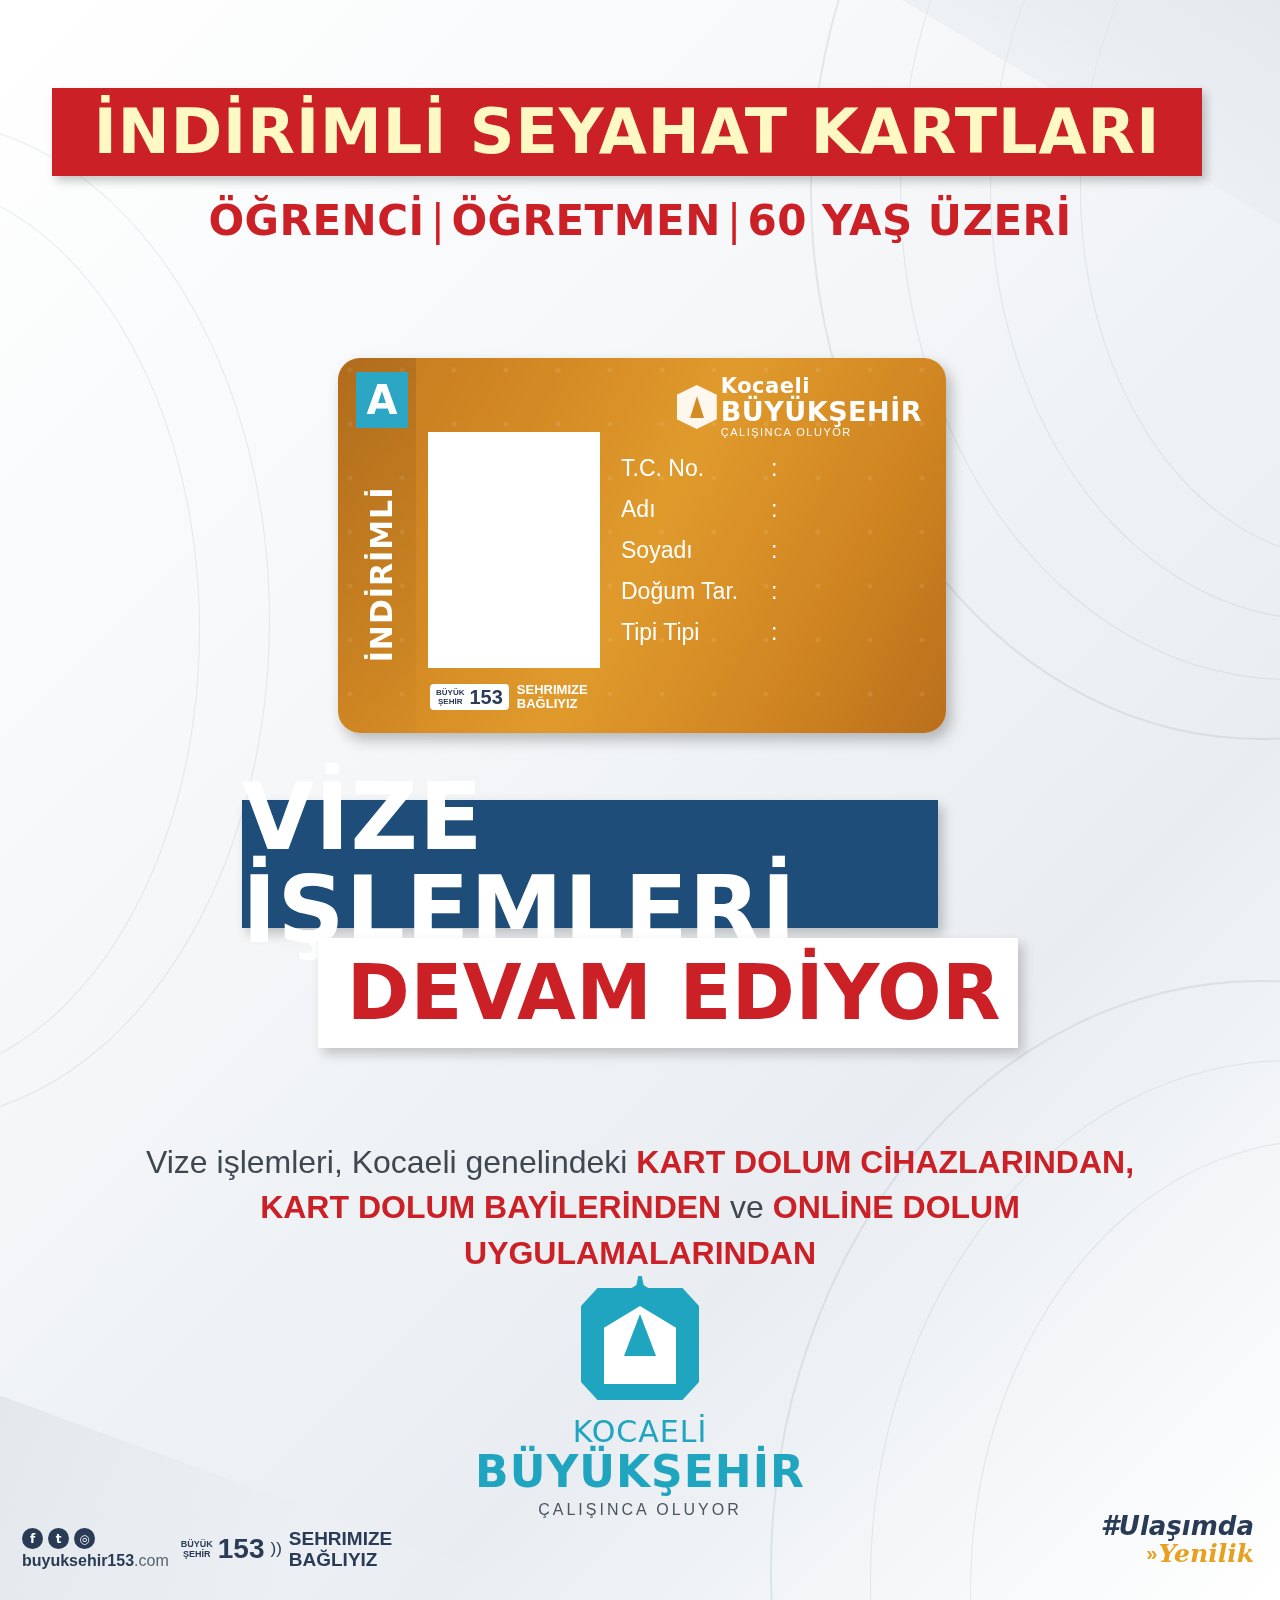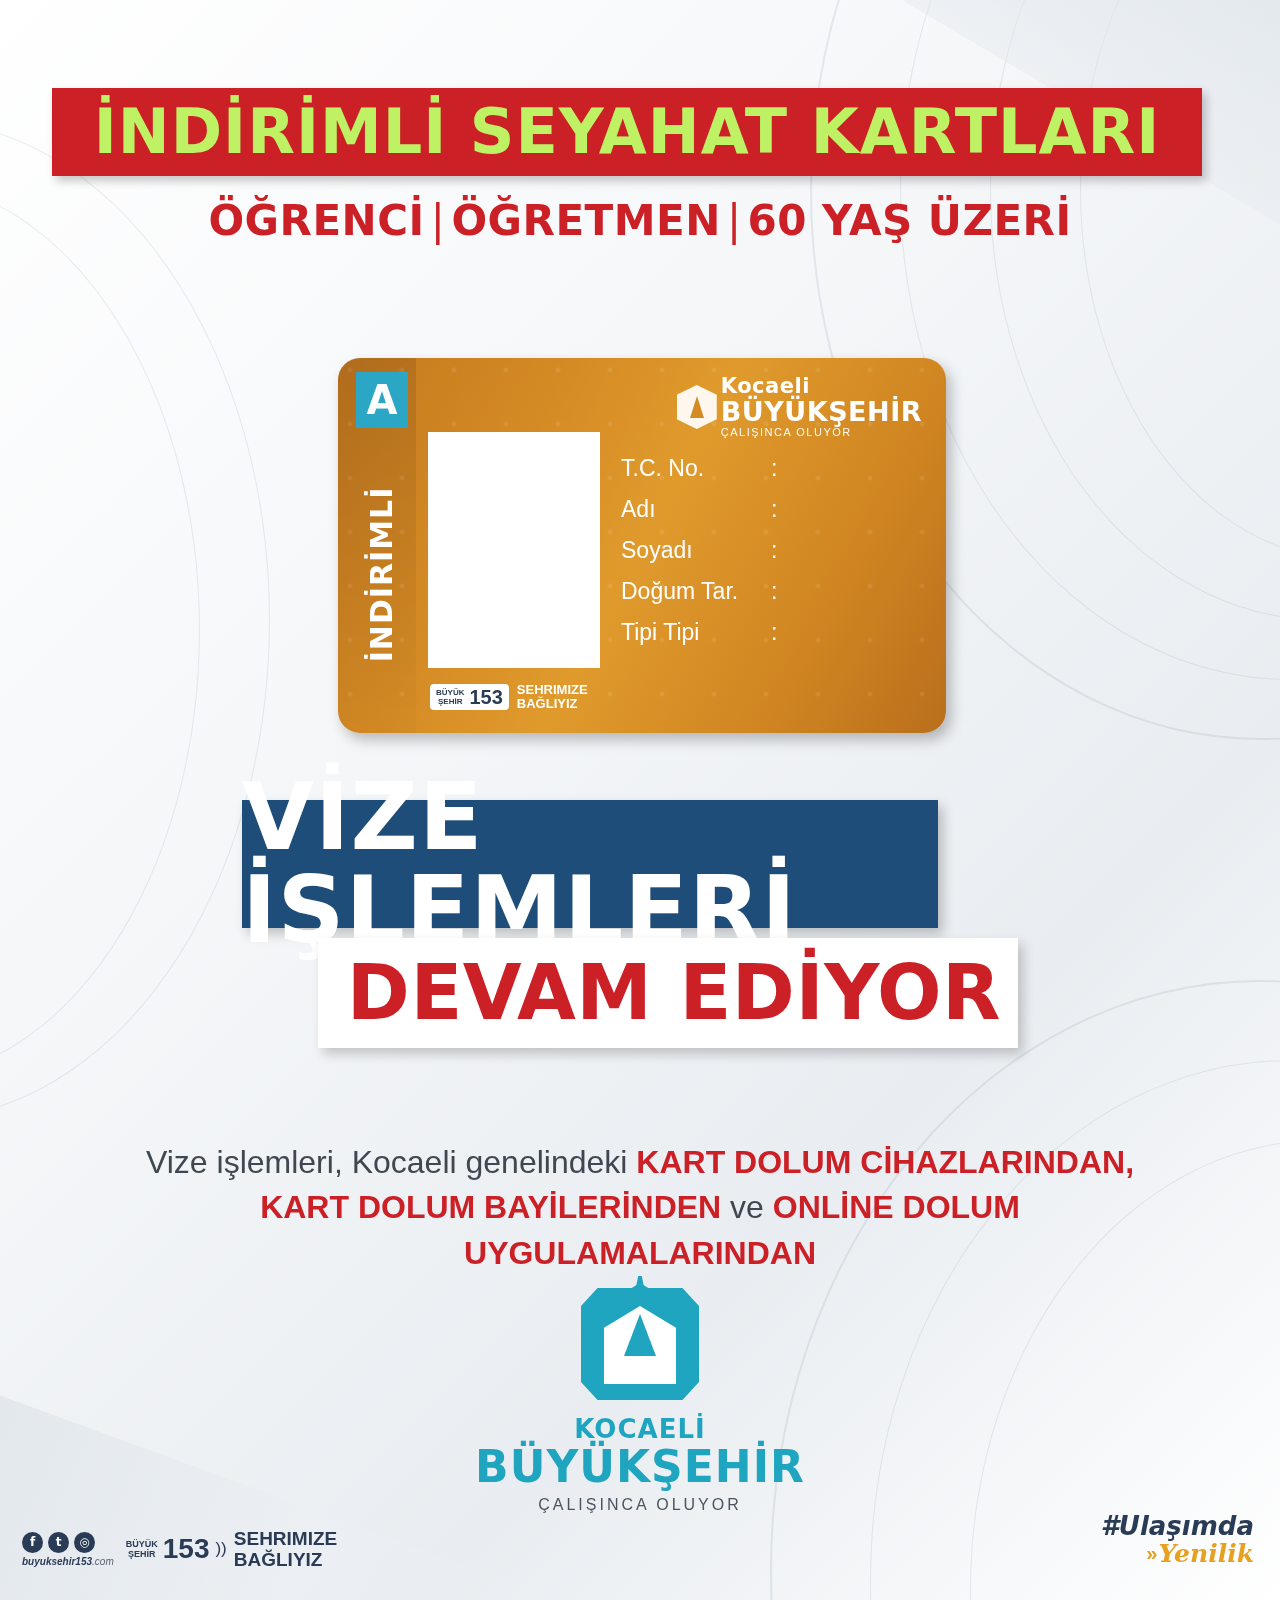--- a/index.html
+++ b/index.html
@@ -48,21 +48,21 @@
 
   
   .title-bar {
     position: absolute; left: 52px; top: 88px;
     width: 1150px; height: 88px;
     background: #cc2027;
     box-shadow: 4px 5px 9px rgba(0,0,0,0.22);
     display: flex; align-items: center; justify-content: center;
   }
   .title-bar h1 {
-    color: #bef264;
+    color: #fef9c3;
     font-size: 62px;
     font-weight: bold;
     letter-spacing: 1px;
     line-height: 1;
     font-family: "DejaVu Sans", sans-serif;
   }
   .subtitle {
     position: absolute; left: 0; top: 196px; width: 1280px;
     text-align: center;
     color: #cc2027;
@@ -231,39 +231,39 @@
     width: 0; height: 0;
     border-left: 16px solid transparent;
     border-right: 16px solid transparent;
     border-bottom: 42px solid #1fa5bf;
   }
   .fl-statue {
     position: absolute; left: 50%; top: -4px; transform: translateX(-50%);
     width: 18px; height: 30px; background: #1fa5bf;
     clip-path: polygon(40% 0, 60% 0, 70% 30%, 100% 42%, 62% 46%, 62% 100%, 38% 100%, 38% 46%, 0 42%, 30% 30%);
   }
-  .fl-t1 { color: #1fa5bf; font-size: 26px; font-weight: bold; letter-spacing: 1px; margin-top: 6px; font-family:"DejaVu Sans", sans-serif;}
+  .fl-t1 { color: #1fa5bf; font-size: 30px; font-weight: normal; letter-spacing: 1px; margin-top: 6px; font-family:"DejaVu Sans", sans-serif;}
   .fl-t2 { color: #1fa5bf; font-size: 44px; font-weight: bold; letter-spacing: 1px; line-height: 1.05; font-family:"DejaVu Sans", sans-serif;}
   .fl-t3 { color: #4a5560; font-size: 16px; letter-spacing: 3px; margin-top: 6px; }
 
   
   .bottom-left {
     position: absolute; left: 22px; bottom: 30px;
     display: flex; align-items: center; gap: 12px;
   }
   .social { display: flex; flex-direction: column; gap: 3px; align-items: flex-start;}
   .social-icons { display: flex; gap: 5px; }
   .sic {
     width: 21px; height: 21px; border-radius: 50%;
     background: #2a3b55; color: #fff;
     font-size: 12px; font-weight: bold;
     display: flex; align-items: center; justify-content: center;
     font-family: "DejaVu Sans", sans-serif;
   }
-  .social-url { font-size: 10px; color: #2a3b55; font-weight: bold; font-style: italic; }
+  .social-url { font-size: 16px; color: #2a3b55; font-weight: bold; }
   .social-url .dom { font-weight: normal; color: #5a6470; }
   .b153 {
     display: flex; align-items: center; gap: 7px;
   }
   .b153-badge {
     display: flex; align-items: center; gap: 5px;
     color: #2a3b55;
   }
   .b153-badge .bs { font-size: 9px; font-weight: bold; line-height: 10px; text-align: center; }
   .b153-badge .bn { font-size: 28px; font-weight: bold; line-height: 28px; }

